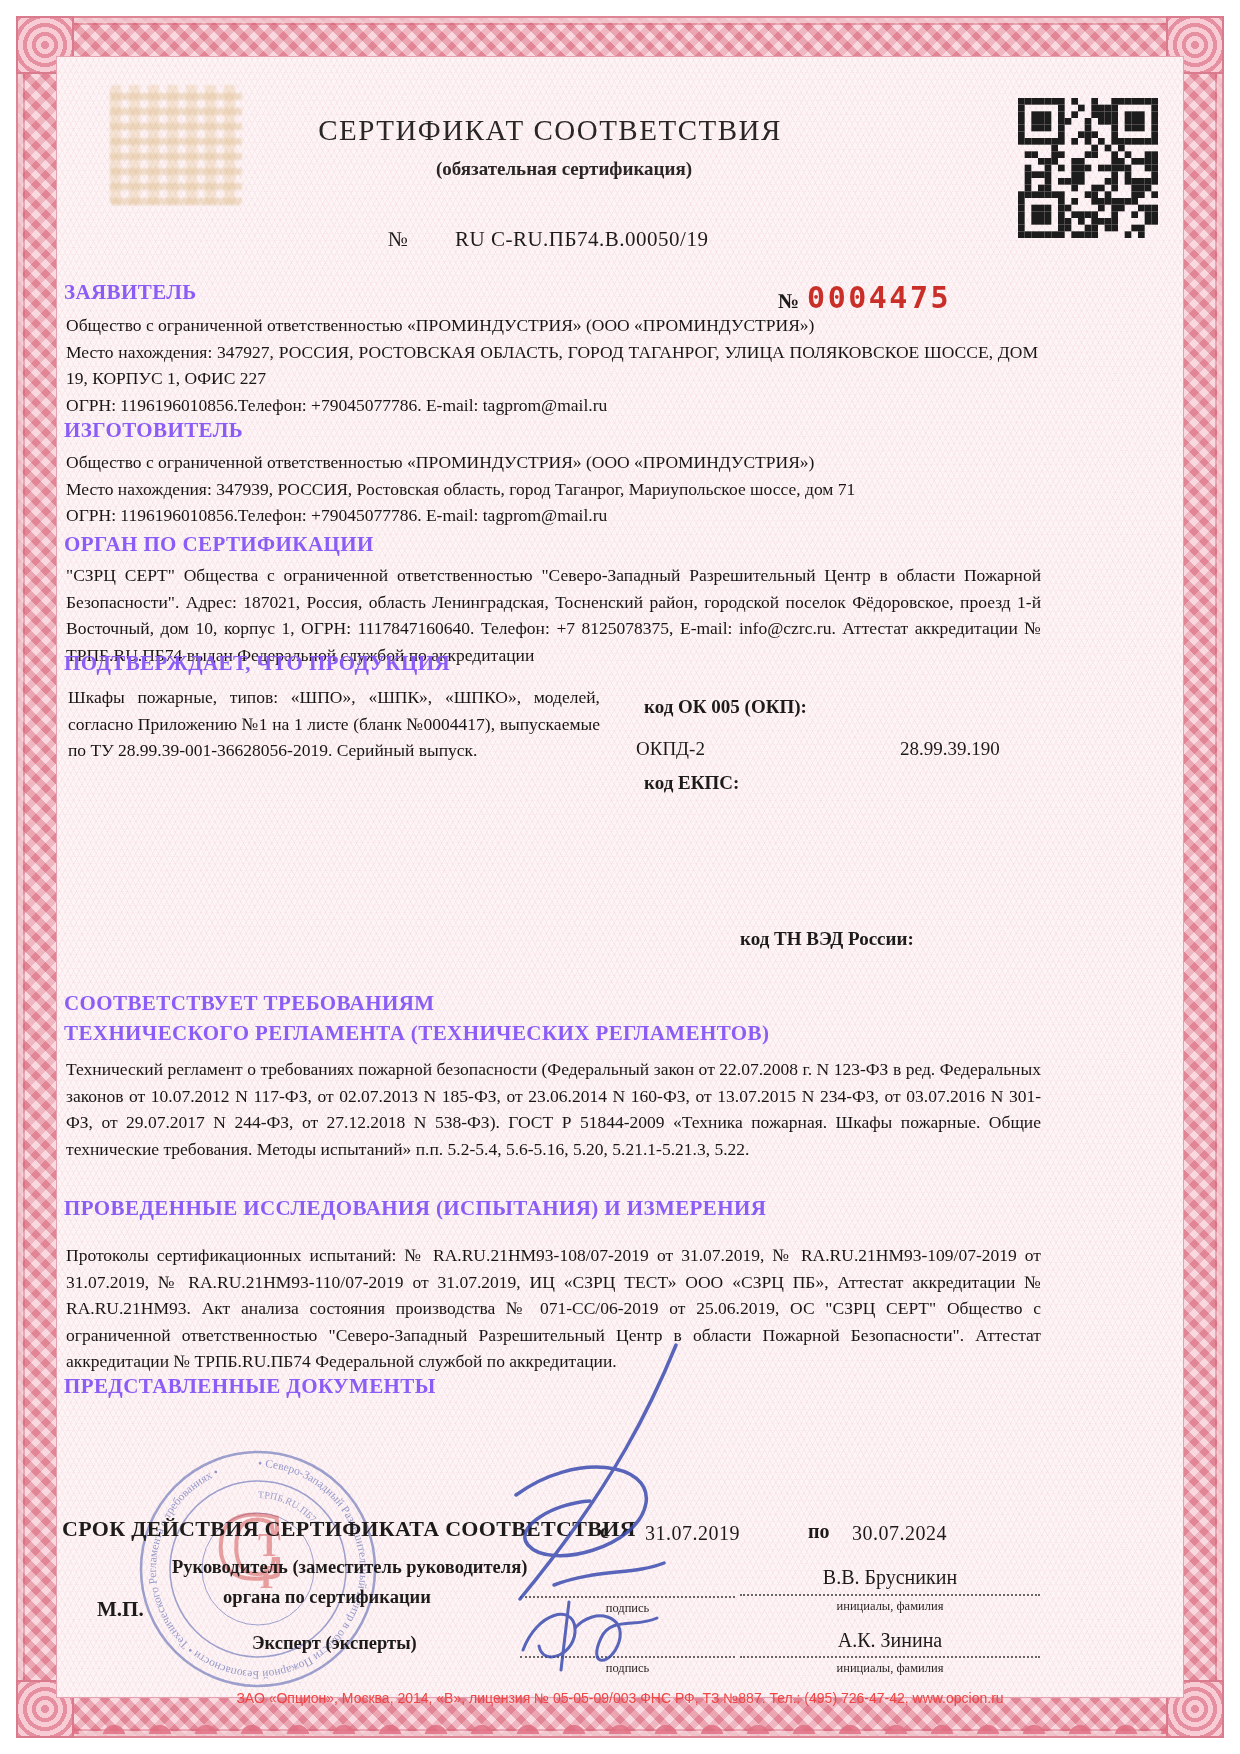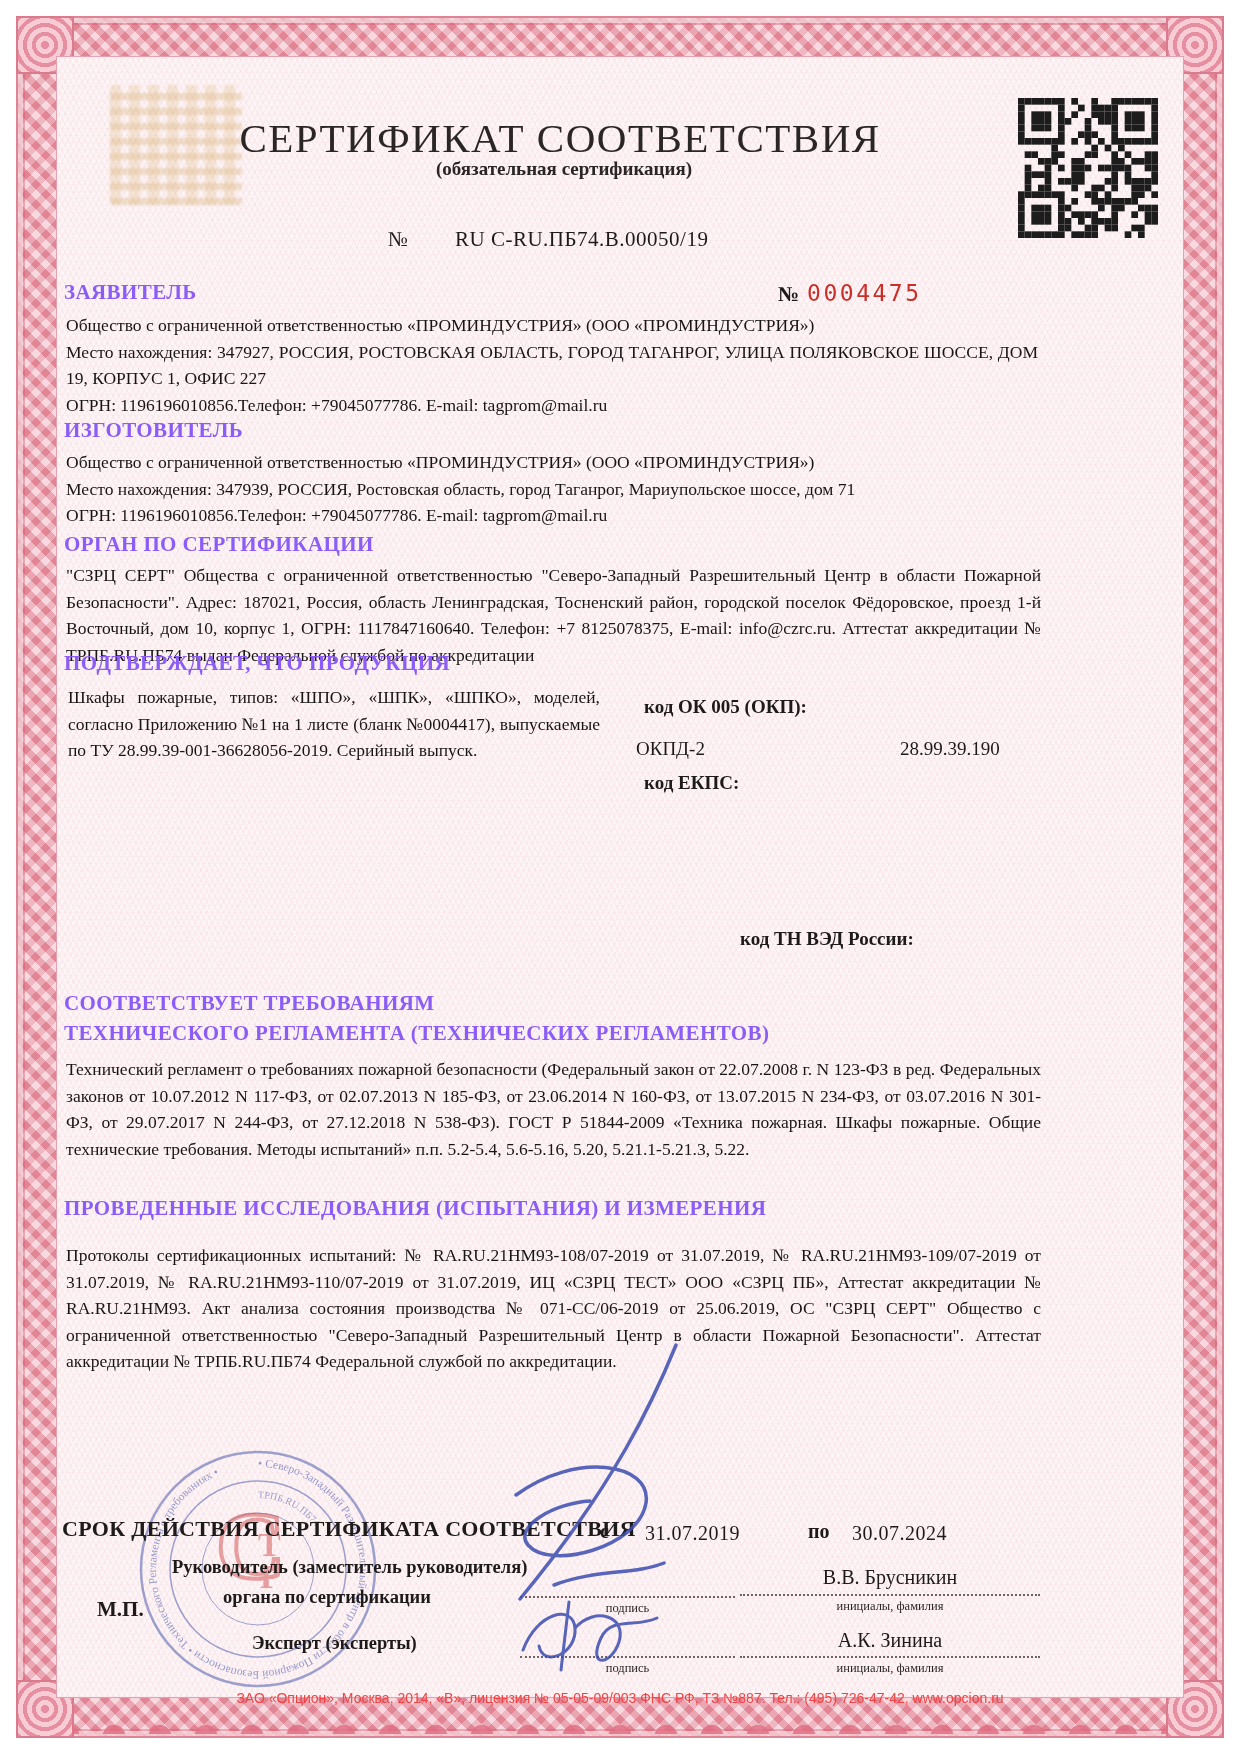--- a/index.html
+++ b/index.html
@@ -24,38 +24,38 @@
       repeating-linear-gradient(62deg, rgba(219,128,148,.085) 0 1px, rgba(0,0,0,0) 1px 5px),
       repeating-linear-gradient(-62deg, rgba(219,128,148,.085) 0 1px, rgba(0,0,0,0) 1px 5px),
       repeating-linear-gradient(0deg, rgba(230,160,175,.05) 0 1px, rgba(0,0,0,0) 1px 7px);}
   
   .banner{position:absolute;left:300px;top:33px;width:496px;height:54px;border-radius:10px;
     background:linear-gradient(180deg,#e2707d 0%,#d4505f 55%,#c84553 100%);
     border:2px solid #bb3c4b; box-shadow:inset 0 0 0 4px rgba(255,245,246,.95), inset 0 0 0 6px #cc4e5d;
     display:flex;align-items:center;justify-content:center;}
   .banner span{font-family:"DejaVu Sans", sans-serif;font-weight:bold;font-size:31px;color:#fff;
     letter-spacing:7px;transform:scaleY(1.12);white-space:nowrap;text-shadow:0 1px 1px rgba(120,20,30,.5);}
-  .doc-title{position:absolute;left:160px;top:114px;width:800px;text-align:center;
-    font-size:41px;letter-spacing:1.5px;color:#2a2626;}
+  .doc-title{position:absolute;left:150px;top:114px;width:800px;text-align:center;
+    font-size:29px;letter-spacing:1.5px;color:#2a2626;}
   .doc-subtitle{position:absolute;left:164px;top:158px;width:800px;text-align:center;
     font-size:19px;font-weight:bold;color:#2a2626;}
   .cert-no-label{position:absolute;left:388px;top:227px;font-size:21px;}
   .cert-no{position:absolute;left:455px;top:227px;font-size:21px;letter-spacing:.5px;}
   .qr{position:absolute;left:1018px;top:98px;width:140px;height:140px;}
   .watermark{position:absolute;left:110px;top:85px;width:132px;height:120px;opacity:.42;filter:blur(1.3px);
     background-image:
       repeating-linear-gradient(0deg, rgba(198,148,58,.55) 0 7px, rgba(0,0,0,0) 7px 15px),
       repeating-linear-gradient(90deg, rgba(208,158,66,.45) 0 11px, rgba(0,0,0,0) 11px 19px);
     border-radius:4px;}
   
   .h{position:absolute;font-size:21px;font-weight:bold;letter-spacing:.4px;color:#8b5cf6;}
   .p{position:absolute;font-size:17.5px;line-height:26.5px;text-align:justify;color:#181515;}
   .blank-no{position:absolute;left:778px;top:280px;font-size:21px;font-weight:bold;}
-  .blank-no .digits{font-family:"DejaVu Sans Mono", monospace;font-weight:normal;color:#c92f28;
-    font-size:23px;letter-spacing:2.5px;margin-left:8px;}
+  .blank-no .digits{font-family:"DejaVu Sans Mono", monospace;font-weight:bold;color:#c92f28;
+    font-size:30px;letter-spacing:2.5px;margin-left:8px;}
   .code-label{position:absolute;font-size:19px;font-weight:bold;}
   .code-plain{position:absolute;font-size:19px;}
   
   .validity-h{position:absolute;left:62px;top:1516px;font-size:22px;font-weight:bold;letter-spacing:.3px;}
   .v-small{position:absolute;font-size:20px;font-weight:bold;}
   .v-date{position:absolute;font-size:20px;letter-spacing:.5px;}
   .role{position:absolute;font-size:18.5px;font-weight:bold;}
   .mp{position:absolute;left:86px;top:1597px;font-size:21px;font-weight:bold;margin-left:11px;}
   .sig-line{position:absolute;border-bottom:2px dotted #6b6464;height:0;}
   .caption{position:absolute;font-size:12.5px;text-align:center;color:#2c2727;}
@@ -356,20 +356,21 @@
   <div class="code-label" style="left:644px;top:772px">код ЕКПС:</div>
   <div class="code-label" style="left:740px;top:928px">код ТН ВЭД России:</div>
 
   <div class="h" style="left:64px;top:1021px">ТЕХНИЧЕСКОГО РЕГЛАМЕНТА (ТЕХНИЧЕСКИХ РЕГЛАМЕНТОВ)</div>
   <div class="h" style="left:64px;top:991px">СООТВЕТСТВУЕТ ТРЕБОВАНИЯМ</div>
   <div class="p" style="left:66px;top:1056px;width:975px">Технический регламент о требованиях пожарной безопасности (Федеральный закон от 22.07.2008 г. N 123-ФЗ в ред. Федеральных законов от 10.07.2012 N 117-ФЗ, от 02.07.2013 N 185-ФЗ, от 23.06.2014 N 160-ФЗ, от 13.07.2015 N 234-ФЗ, от 03.07.2016 N 301-ФЗ, от 29.07.2017 N 244-ФЗ, от 27.12.2018 N 538-ФЗ). ГОСТ Р 51844-2009 «Техника пожарная. Шкафы пожарные. Общие технические требования. Методы испытаний» п.п. 5.2-5.4, 5.6-5.16, 5.20, 5.21.1-5.21.3, 5.22.</div>
 
   <div class="h" style="left:64px;top:1196px">ПРОВЕДЕННЫЕ ИССЛЕДОВАНИЯ (ИСПЫТАНИЯ) И ИЗМЕРЕНИЯ</div>
   <div class="p" style="left:66px;top:1242px;width:975px">Протоколы сертификационных испытаний: № RA.RU.21НМ93-108/07-2019 от 31.07.2019, № RA.RU.21НМ93-109/07-2019 от 31.07.2019, № RA.RU.21НМ93-110/07-2019 от 31.07.2019, ИЦ «СЗРЦ ТЕСТ» ООО «СЗРЦ ПБ», Аттестат аккредитации № RA.RU.21НМ93. Акт анализа состояния производства № 071-СС/06-2019 от 25.06.2019, ОС "СЗРЦ СЕРТ" Общество с ограниченной ответственностью "Северо-Западный Разрешительный Центр в области Пожарной Безопасности". Аттестат аккредитации № ТРПБ.RU.ПБ74 Федеральной службой по аккредитации.</div>
 
+  <div class="h" style="left:64px;top:1374px">ПРЕДСТАВЛЕННЫЕ ДОКУМЕНТЫ</div>
 
   <div class="stamp-wrap">
     <svg width="300" height="262" viewBox="0 0 300 262">
       <g fill="none" stroke="#4050a8" opacity="0.5">
         <circle cx="150" cy="131" r="117" stroke-width="2.5"></circle>
         <circle cx="150" cy="131" r="88" stroke-width="1.5"></circle>
         <circle cx="150" cy="131" r="56" stroke-width="1"></circle>
       </g>
       <defs>
         <path id="ringPath" d="M150,29 a102,102 0 1,1 -0.01,0"></path>

